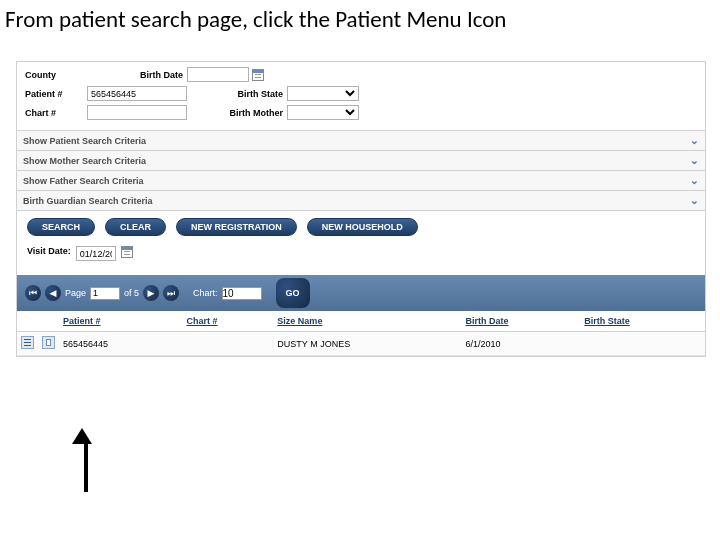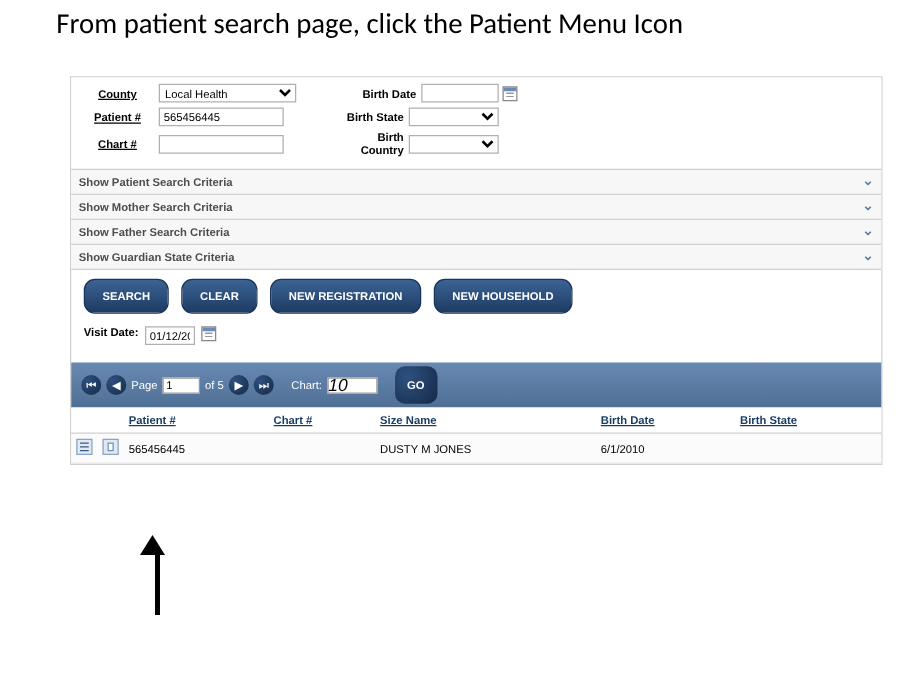--- a/index.html
+++ b/index.html
@@ -8,59 +8,59 @@
   .app {
     margin: 8px 14px 0 16px;
     border: 1px solid #d0d0d0;
   }
   .title-bar {
     background: linear-gradient(#6b8bb5, #55779e);
     color: #fff; font-weight: bold; font-size: 9px; padding: 3px 6px;
   }
   .search-form { padding: 5px 8px 6px 8px; background: #fff; }
   .form-row { display: flex; align-items: center; margin-bottom: 4px; }
-  .lbl { width: 62px; text-align: center; font-weight: bold; font-size: 9px; padding-right: 4px; text-decoration: underline; }
+  .lbl { width: 62px; text-align: left; font-weight: bold; font-size: 9px; padding-right: 4px; }
   .lbl2 { width: 60px; text-align: right; font-weight: bold; font-size: 9px; padding-right: 4px; margin-left: 40px;}
   .inp { height: 15px; font-size: 9px; border: 1px solid #b0b0b0; padding: 0 3px; background:#fff; }
   .sel { height: 15px; font-size: 9px; border: 1px solid #b0b0b0; background:#fff; }
   .datefield-wrap { display:flex; align-items:center; gap:3px;}
   .cal-icon { width: 12px; height: 12px; border:1px solid #888; background: #fff; display:inline-block; position:relative;}
   .cal-icon::before { content:''; position:absolute; top:0;left:0;right:0;height:3px;background:#6b8bb5;}
   .cal-icon::after { content:''; position:absolute; top:4px;left:2px;right:2px;bottom:2px;background:repeating-linear-gradient(#999 0 1px, transparent 1px 3px);}
 
   .acc { border-top: 1px solid #d0d0d0; }
   .acc-row {
     display:flex; justify-content: space-between; align-items:center;
     padding: 4px 6px; background:#f7f7f7; border-bottom: 1px solid #d0d0d0;
     font-size: 9px; color: #4d4d4d; font-weight: bold; text-align: right;
   }
   .acc-row .chev { color: #5e7da1; font-size: 11px; line-height:1; }
   .action-row { display:flex; gap: 10px; padding: 7px 10px 4px 10px; align-items:center; }
   .btn { 
     display:inline-flex; align-items:center; justify-content:center;
-    height: 28px; padding: 0 14px; border-radius: 9px;
+    height: 18px; padding: 0 14px; border-radius: 9px;
     background: linear-gradient(#3b6394, #1e3b62);
     color:#fff; font-weight: bold; font-size: 9px; border:1px solid #1a355a;
     cursor:pointer; white-space:nowrap;
   }
   .visit-row { display:flex; align-items:flex-start; gap:5px; padding: 6px 10px 8px 10px; font-size:9px; font-weight:bold; }
   .pager-bar {
     margin-top: 6px;
     background: linear-gradient(#6889b2, #4f6f95);
     display:flex; align-items:center; gap: 4px;
     padding: 3px 8px; color:#fff; font-size:9px;
   }
   .pgbtn {
     width:16px;height:16px;border-radius:50%;
     background: radial-gradient(circle at 30% 30%, #2e5080, #152a45);
     display:inline-flex;align-items:center;justify-content:center;
     color:#fff;font-size:9px;cursor:pointer;border:none;
   }
   .pg-inp { width: 30px; height:13px; font-size:9px; border:1px solid #999; padding:0 2px;background:#fff; color:#000;}
-  .pg-sel { width: 40px; height:13px; font-size:14px; border:1px solid #999; background:#fff;color:#000;font-style:italic;}
+  .pg-sel { width: 40px; height:13px; font-size:10px; border:1px solid #999; background:#fff;color:#000;}
   .go-btn {
     display:inline-flex;align-items:center;justify-content:center;
     height:30px;padding:12px 10px;border-radius:8px;
     background: radial-gradient(circle at 30% 30%, #2e5080, #152a45);
     color:#fff;font-weight:bold;font-size:9px;border:none;cursor:pointer;
   }
   table.results { width:100%; border-collapse: collapse; font-size:9px; }
   table.results th {
     background:#fff; color:#1a3d66; font-weight:bold; text-decoration: underline;
     text-align:left; padding: 5px 4px; border-bottom:1px solid #d0d0d0;
@@ -71,75 +71,72 @@
   .row-icon.menu::before{content:'';position:absolute;top:2px;left:2px;right:2px;height:1px;background:#385d84;box-shadow:0 3px 0 #385d84,0 6px 0 #385d84;}
   .row-icon.doc::before{content:'';position:absolute;top:2px;left:3px;right:3px;bottom:2px;background:#fff;border:1px solid #6a8db2;}
   .arrow-annotation {
     position: absolute;
     left: 80px; top: 428px;
   }
   .arrow-annotation .shaft { width: 4px; height: 48px; background:#000; margin:0 auto;}
   .arrow-annotation .head {
     width:0;height:0;border-left:10px solid transparent;border-right:10px solid transparent;border-bottom:16px solid #000;margin-left:-8px;
   }
-  .container { position: relative; margin-left: 40px; }
+  .container { position: relative; }
 </style>
 </head>
 <body>
 
 <div class="container">
   <div class="caption">From patient search page, click the Patient Menu Icon</div>
 
   <div class="app">
 
     <div class="search-form">
       <div class="form-row">
         <div class="lbl">County</div>
-        <select class="sel" style="width:110px">
-          <option>Local Health</option>
-        </select>
         <div class="lbl2">Birth Date</div>
         <div class="datefield-wrap">
           <input class="inp" style="width: 62px;" value="">
           <span class="cal-icon"></span>
         </div>
       </div>
       <div class="form-row">
         <div class="lbl">Patient #</div>
         <input class="inp" style="width: 100px;" value="565456445">
         <div class="lbl2">Birth State</div>
         <select class="sel" style="width:72px">
           <option></option>
         </select>
       </div>
       <div class="form-row">
         <div class="lbl">Chart #</div>
         <input class="inp" style="width: 100px;" value="">
-        <div class="lbl2">Birth Country</div>
+        <div class="lbl2">Birth Mother</div>
         <select class="sel" style="width:72px">
           <option></option>
         </select>
       </div>
     </div>
 
     <div class="acc" id="accordion-list">
         <div class="acc-row">
           <span>Show Patient Search Criteria</span>
           <span class="chev">⌄</span>
         </div>
         <div class="acc-row">
           <span>Show Mother Search Criteria</span>
           <span class="chev">⌄</span>
         </div>
         <div class="acc-row">
           <span>Show Father Search Criteria</span>
           <span class="chev">⌄</span>
         </div>
         <div class="acc-row">
-          <span>Show Guardian State Criteria</span>
+          <span>Birth Guardian Search Criteria</span>
           <span class="chev">⌄</span>
         </div>
       </div>
 
     <div class="action-row">
       <button class="btn">SEARCH</button>
       <button class="btn">CLEAR</button>
       <button class="btn">NEW REGISTRATION</button>
       <button class="btn">NEW HOUSEHOLD</button>
     </div>

